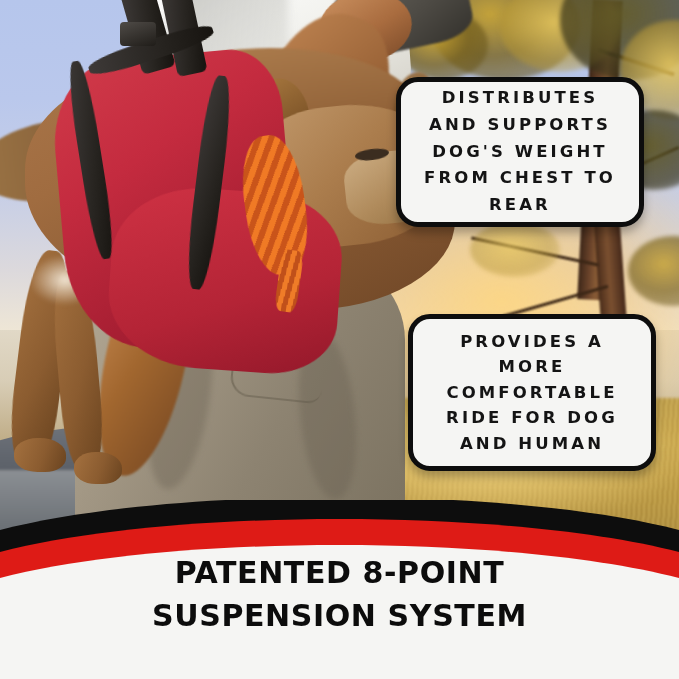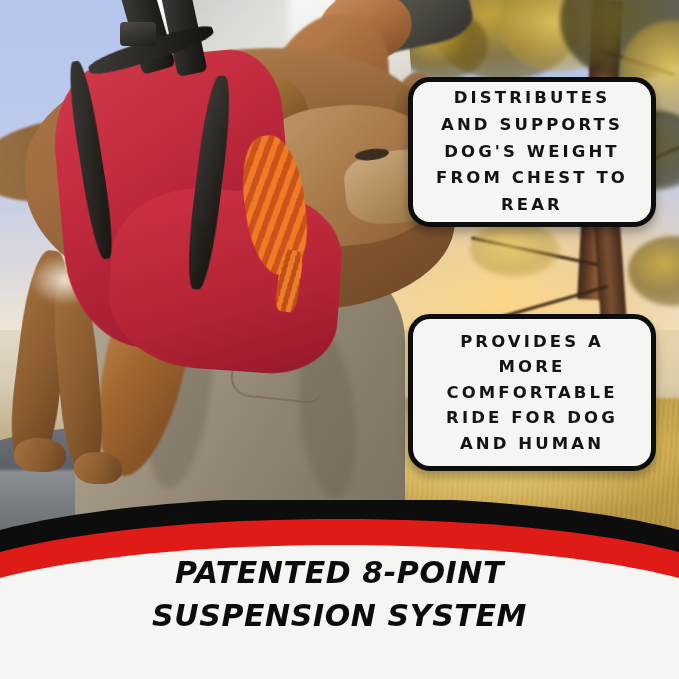--- a/index.html
+++ b/index.html
@@ -256,21 +256,21 @@
     text-align:center;
     color:#141414;
     font-family:"DejaVu Sans", sans-serif;
     font-weight:700;
     font-size:16.5px;
     letter-spacing:3.1px;
     line-height:1.62;
     text-transform:uppercase;
     white-space:pre-line;
   }
-  #callout-1{left:408px;top:77px;width:248px;height:150px;}
+  #callout-1{left:396px;top:77px;width:248px;height:150px;}
   #callout-2{left:408px;top:270px;width:248px;height:157px;margin-top:44px;}
   #callout-2 p{line-height:1.55;}
 
   
   .banner{
     position:absolute;left:0;top:500px;width:679px;height:179px;
     overflow:hidden;
   }
   .swoosh{
     position:absolute;left:0;top:0;width:679px;height:100px;
@@ -279,21 +279,20 @@
     position:absolute;left:0;top:52px;width:679px;
     text-align:center;
     color:#0c0c0c;
     font-family:"DejaVu Sans", sans-serif;
     font-weight:700;
     font-size:30px;
     letter-spacing:.6px;
     line-height:1.42;
     text-transform:uppercase;
     white-space:pre-line;
-    font-style:italic;
   }
 </style>
 </head>
 <body>
 
 <div class="canvas">
 
   <div class="photo">
 
     <div class="sky"></div>

